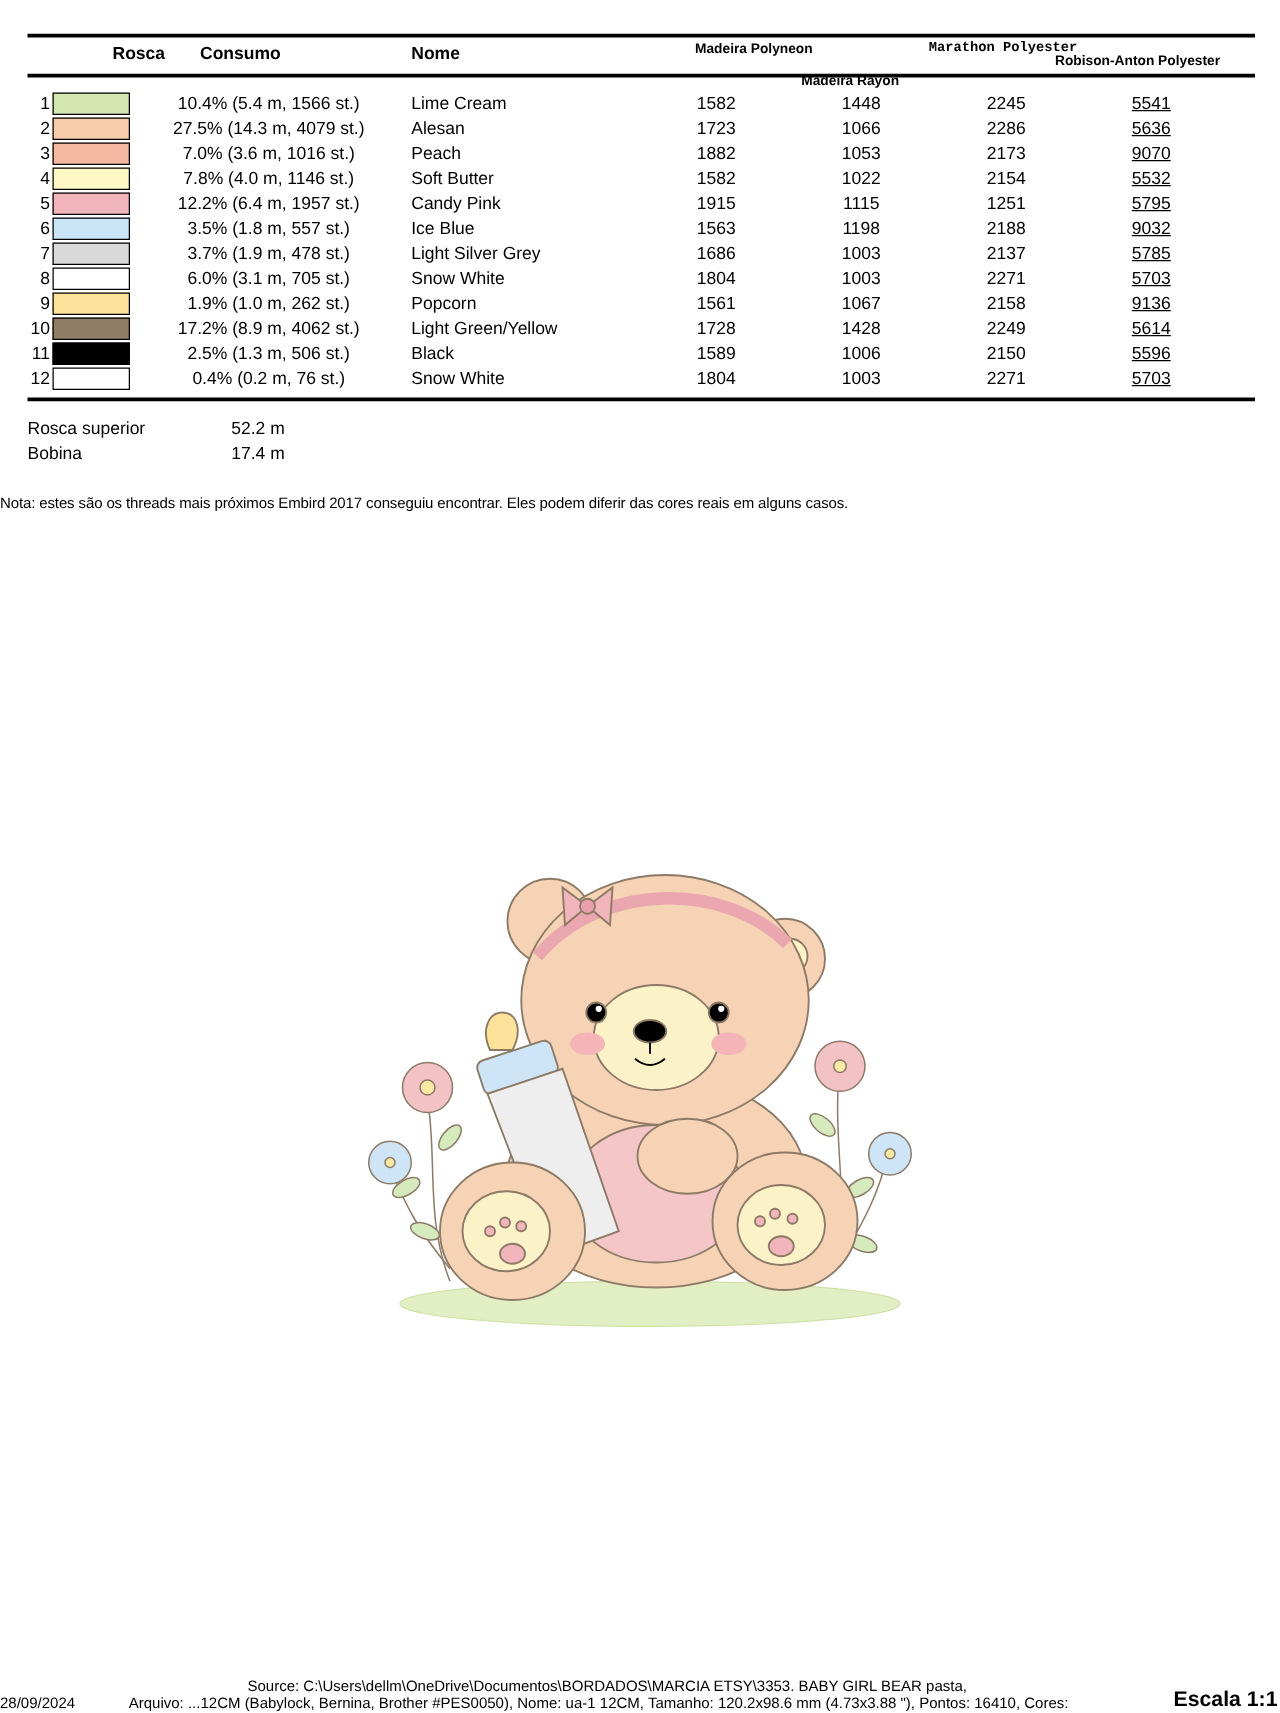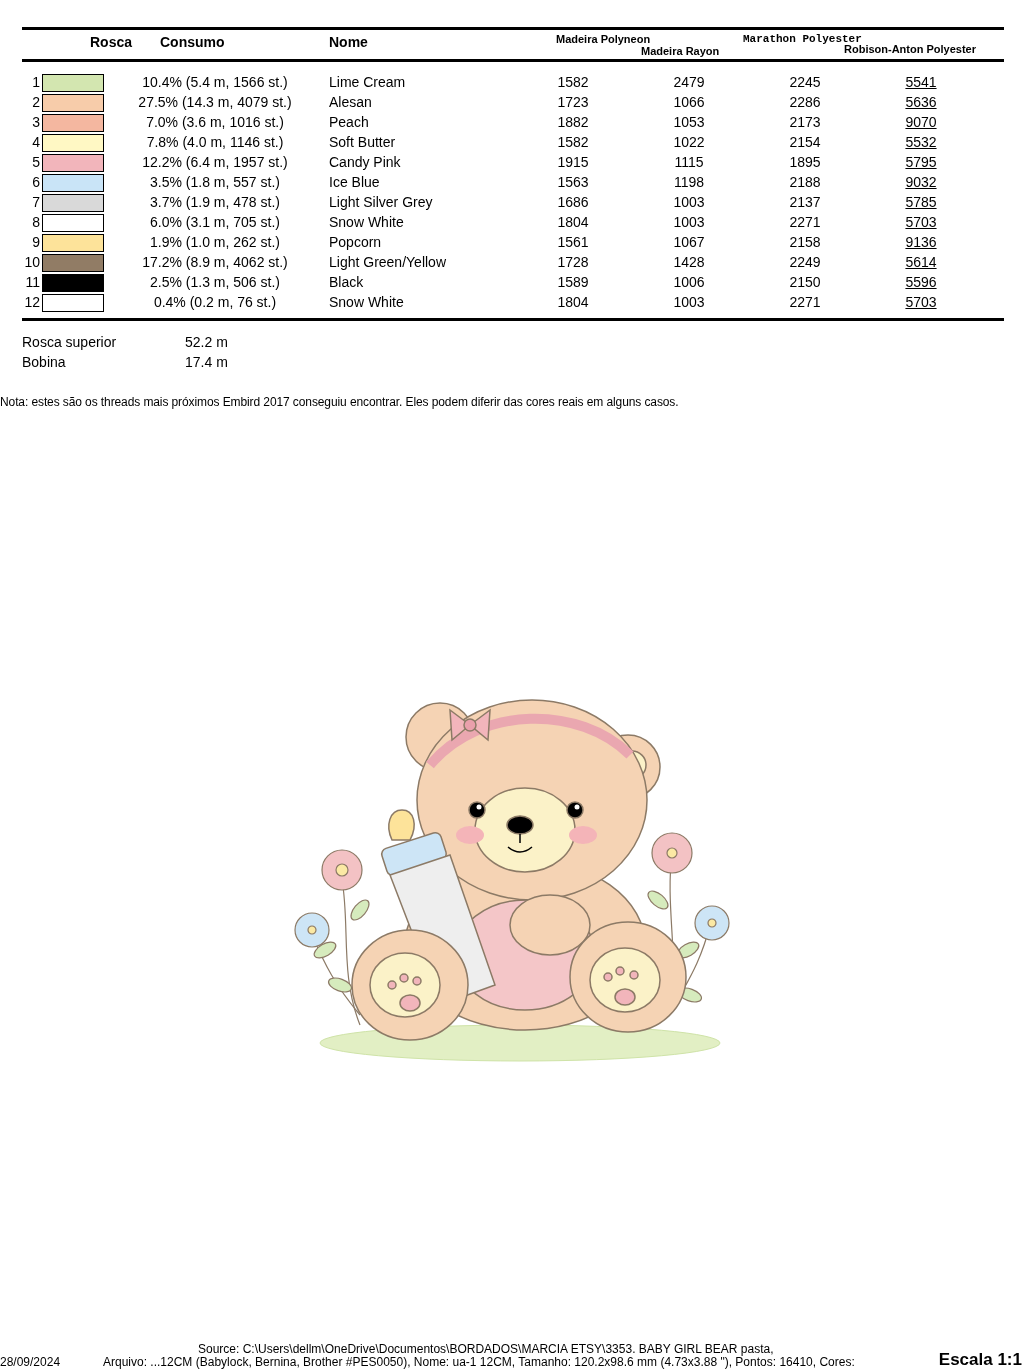--- a/index.html
+++ b/index.html
@@ -42,33 +42,33 @@
 
 <div class="rule top"></div>
 <div class="rule mid"></div>
 <div class="rule bot"></div>
 
 <div>
   <span class="hdr big" style="left:46px;padding-left:44px;">Rosca</span>
   <span class="hdr big" style="left:160px;">Consumo</span>
   <span class="hdr big" style="left:329px;">Nome</span>
   <span class="hdr small" style="left:516px; top:33px;padding-left:40px;">Madeira Polyneon</span>
-  <span class="hdr small" style="left:641px; top:45px;text-align:center;">Madeira Rayon</span>
+  <span class="hdr small" style="left:641px; top:59px;text-align:center;">Madeira Rayon</span>
   <span class="hdr small" style="left:743px; top:33px;font-family:Liberation Mono, monospace;">Marathon Polyester</span>
   <span class="hdr small" style="left:844px; top:43px;">Robison-Anton Polyester</span>
 </div>
 
 <div id="rows">
     <div class="row" style="top: 72px;">
     <span class="num">1</span>
     <div class="swatch" style="background: rgb(211, 230, 176);"></div>
     <span class="cons">10.4% (5.4 m, 1566 st.)</span>
     <span class="nome">Lime Cream</span>
     <span class="c1">1582</span>
-    <span class="c2">2479</span>
+    <span class="c2">1448</span>
     <span class="c3">2245</span>
     <span class="c4">5541</span>
   </div>
     <div class="row" style="top: 92px;">
     <span class="num">2</span>
     <div class="swatch" style="background: rgb(247, 204, 170);"></div>
     <span class="cons">27.5% (14.3 m, 4079 st.)</span>
     <span class="nome">Alesan</span>
     <span class="c1">1723</span>
     <span class="c2">1066</span>
@@ -95,21 +95,21 @@
     <span class="c3">2154</span>
     <span class="c4">5532</span>
   </div>
     <div class="row" style="top: 152px;">
     <span class="num">5</span>
     <div class="swatch" style="background: rgb(242, 181, 187);"></div>
     <span class="cons">12.2% (6.4 m, 1957 st.)</span>
     <span class="nome">Candy Pink</span>
     <span class="c1">1915</span>
     <span class="c2">1115</span>
-    <span class="c3">1895</span>
+    <span class="c3">1251</span>
     <span class="c4">5795</span>
   </div>
     <div class="row" style="top: 172px;">
     <span class="num">6</span>
     <div class="swatch" style="background: rgb(201, 228, 247);"></div>
     <span class="cons">3.5% (1.8 m, 557 st.)</span>
     <span class="nome">Ice Blue</span>
     <span class="c1">1563</span>
     <span class="c2">1198</span>
     <span class="c3">2188</span>

